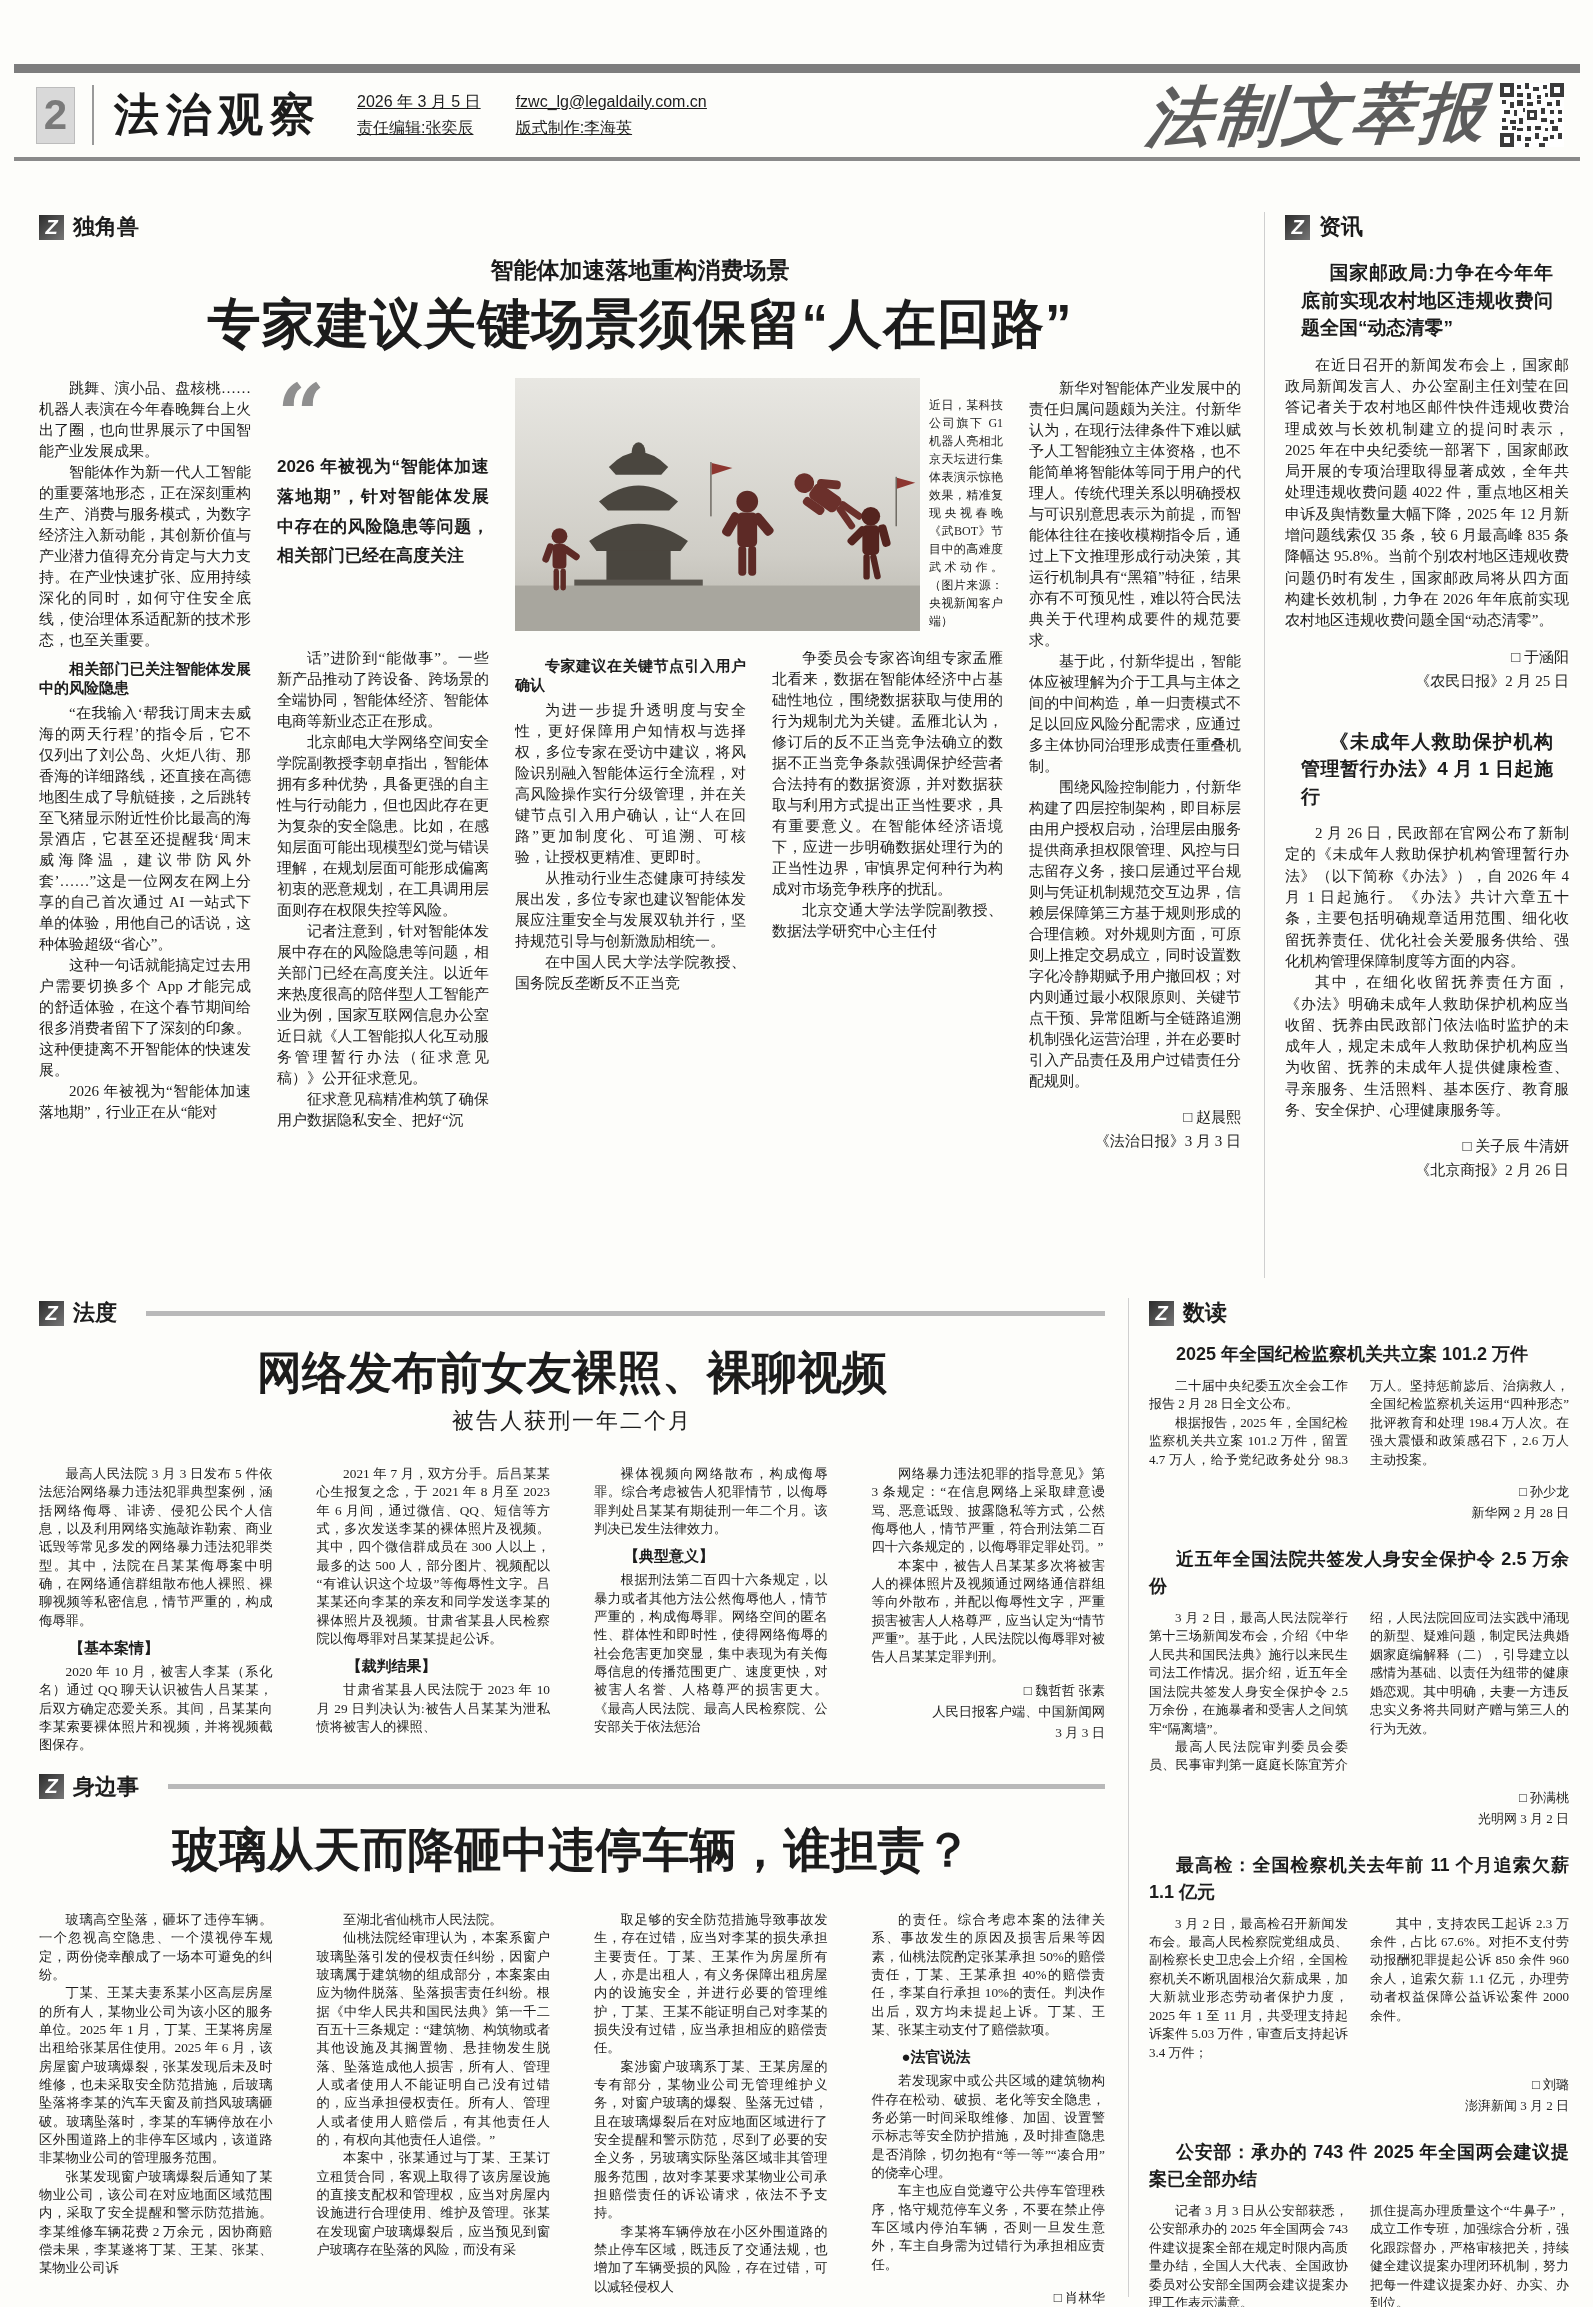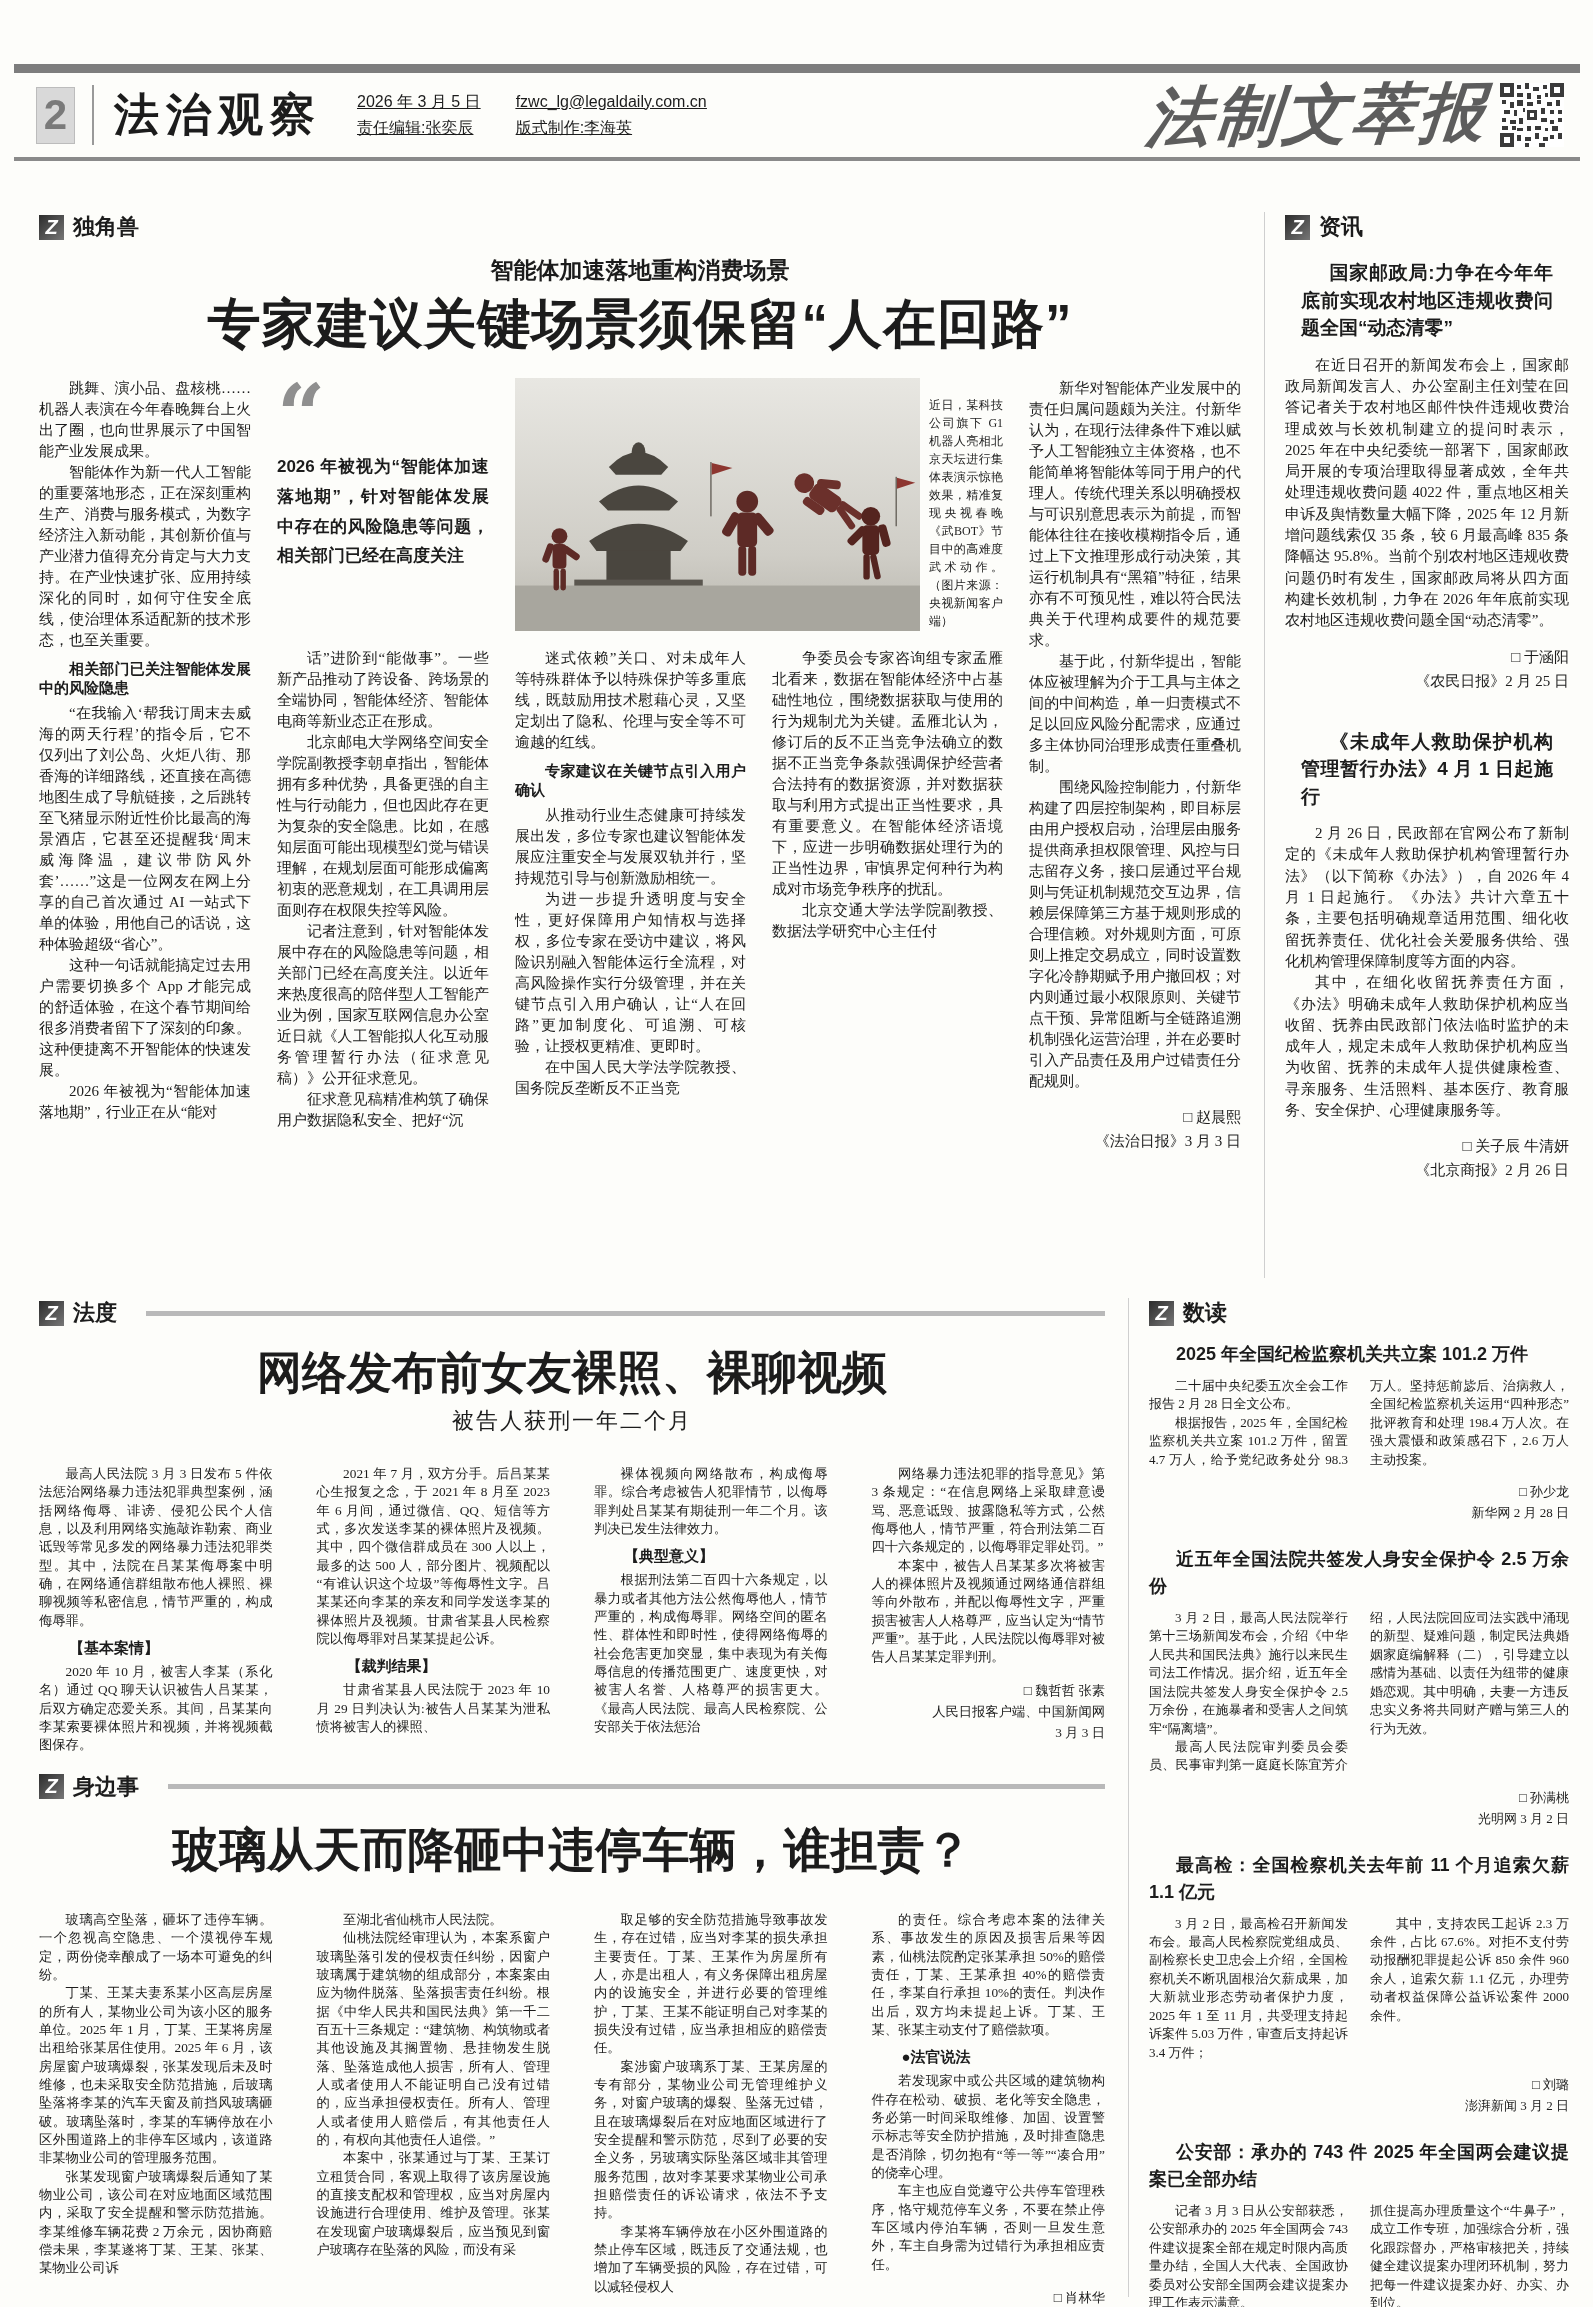--- a/index.html
+++ b/index.html
@@ -228,24 +228,23 @@
                 <rect x="395" y="170" width="3" height="110" fill="#6e6a62"></rect>
                   <path d="M398 172 L440 182 L398 196 Z"></path>
                 <rect x="770" y="200" width="3" height="100" fill="#6e6a62"></rect>
                   <path d="M773 202 L810 212 L773 224 Z"></path>
               </g>
             </svg>
             <div class="caption">近日，某科技公司旗下 G1 机器人亮相北京天坛进行集体表演示惊艳效果，精准复现央视春晚《武BOT》节目中的高难度武术动作。（图片来源：央视新闻客户端）</div>
           </div>
           <div class="midcols">
             <div class="col">
-              <p class="p">迷式依赖”关口、对未成年人等特殊群体予以特殊保护等多重底线，既鼓励用技术慰藉心灵，又坚定划出了隐私、伦理与安全等不可逾越的红线。</p>
               <h4 class="sub">专家建议在关键节点引入用户确认</h4>
+              <p class="p">为进一步提升透明度与安全性，更好保障用户知情权与选择权，多位专家在受访中建议，将风险识别融入智能体运行全流程，对高风险操作实行分级管理，并在关键节点引入用户确认，让“人在回路”更加制度化、可追溯、可核验，让授权更精准、更即时。</p>
               <p class="p">从推动行业生态健康可持续发展出发，多位专家也建议智能体发展应注重安全与发展双轨并行，坚持规范引导与创新激励相统一。</p>
-              <p class="p">为进一步提升透明度与安全性，更好保障用户知情权与选择权，多位专家在受访中建议，将风险识别融入智能体运行全流程，对高风险操作实行分级管理，并在关键节点引入用户确认，让“人在回路”更加制度化、可追溯、可核验，让授权更精准、更即时。</p>
               <p class="p">在中国人民大学法学院教授、国务院反垄断反不正当竞</p>
             </div>
             <div class="col">
               <p class="p">争委员会专家咨询组专家孟雁北看来，数据在智能体经济中占基础性地位，围绕数据获取与使用的行为规制尤为关键。孟雁北认为，修订后的反不正当竞争法确立的数据不正当竞争条款强调保护经营者合法持有的数据资源，并对数据获取与利用方式提出正当性要求，具有重要意义。在智能体经济语境下，应进一步明确数据处理行为的正当性边界，审慎界定何种行为构成对市场竞争秩序的扰乱。</p>
               <p class="p">北京交通大学法学院副教授、数据法学研究中心主任付</p>
             </div>
           </div>
         </div>
 
         <div class="col">

